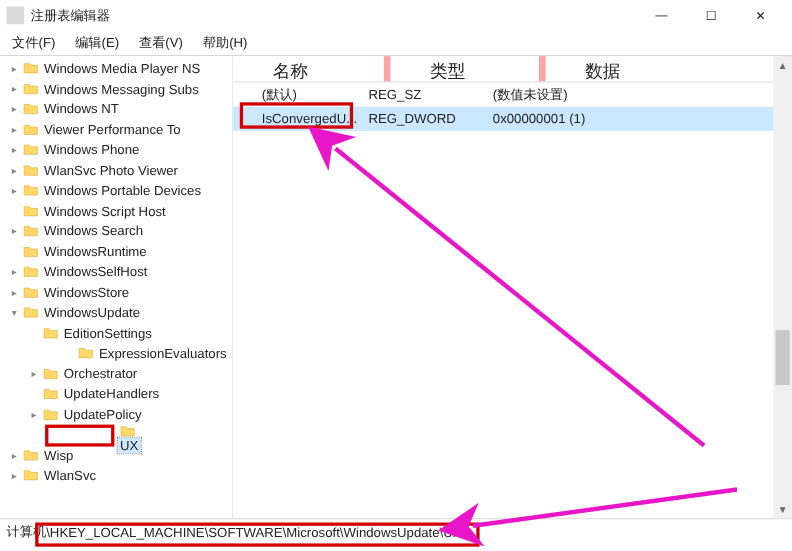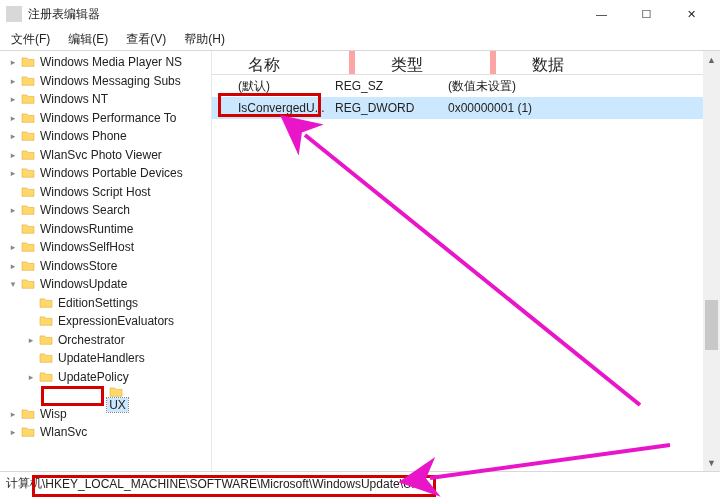--- a/index.html
+++ b/index.html
@@ -87,21 +87,21 @@
         </span>
         <span class="tree-label">Windows NT</span>
       </div>
       <div class="tree-node" style="padding-left: 6px;">
         <span class="tree-toggle">▸</span>
         <span class="tree-folder">
           <svg viewBox="0 0 16 14">
             <path d="M1 3 L1 12 L15 12 L15 4 L8 4 L6.5 2.2 L1 2.2 Z" fill="#ffd869" stroke="#d9a530" stroke-width="0.6"></path>
           </svg>
         </span>
-        <span class="tree-label">Windows Performance To</span>
+        <span class="tree-label">Viewer Performance To</span>
       </div>
       <div class="tree-node" style="padding-left: 6px;">
         <span class="tree-toggle">▸</span>
         <span class="tree-folder">
           <svg viewBox="0 0 16 14">
             <path d="M1 3 L1 12 L15 12 L15 4 L8 4 L6.5 2.2 L1 2.2 Z" fill="#ffd869" stroke="#d9a530" stroke-width="0.6"></path>
           </svg>
         </span>
         <span class="tree-label">Windows Phone</span>
       </div>
@@ -179,21 +179,21 @@
       </div>
       <div class="tree-node" style="padding-left: 24px;">
         <span class="tree-toggle"></span>
         <span class="tree-folder">
           <svg viewBox="0 0 16 14">
             <path d="M1 3 L1 12 L15 12 L15 4 L8 4 L6.5 2.2 L1 2.2 Z" fill="#ffd869" stroke="#d9a530" stroke-width="0.6"></path>
           </svg>
         </span>
         <span class="tree-label">EditionSettings</span>
       </div>
-      <div class="tree-node" style="padding-left: 24px;">
+      <div class="tree-node" style="padding-left: 24px; margin-left: 32px;">
         <span class="tree-toggle"></span>
         <span class="tree-folder">
           <svg viewBox="0 0 16 14">
             <path d="M1 3 L1 12 L15 12 L15 4 L8 4 L6.5 2.2 L1 2.2 Z" fill="#ffd869" stroke="#d9a530" stroke-width="0.6"></path>
           </svg>
         </span>
         <span class="tree-label">ExpressionEvaluators</span>
       </div>
       <div class="tree-node" style="padding-left: 24px;">
         <span class="tree-toggle">▸</span>

